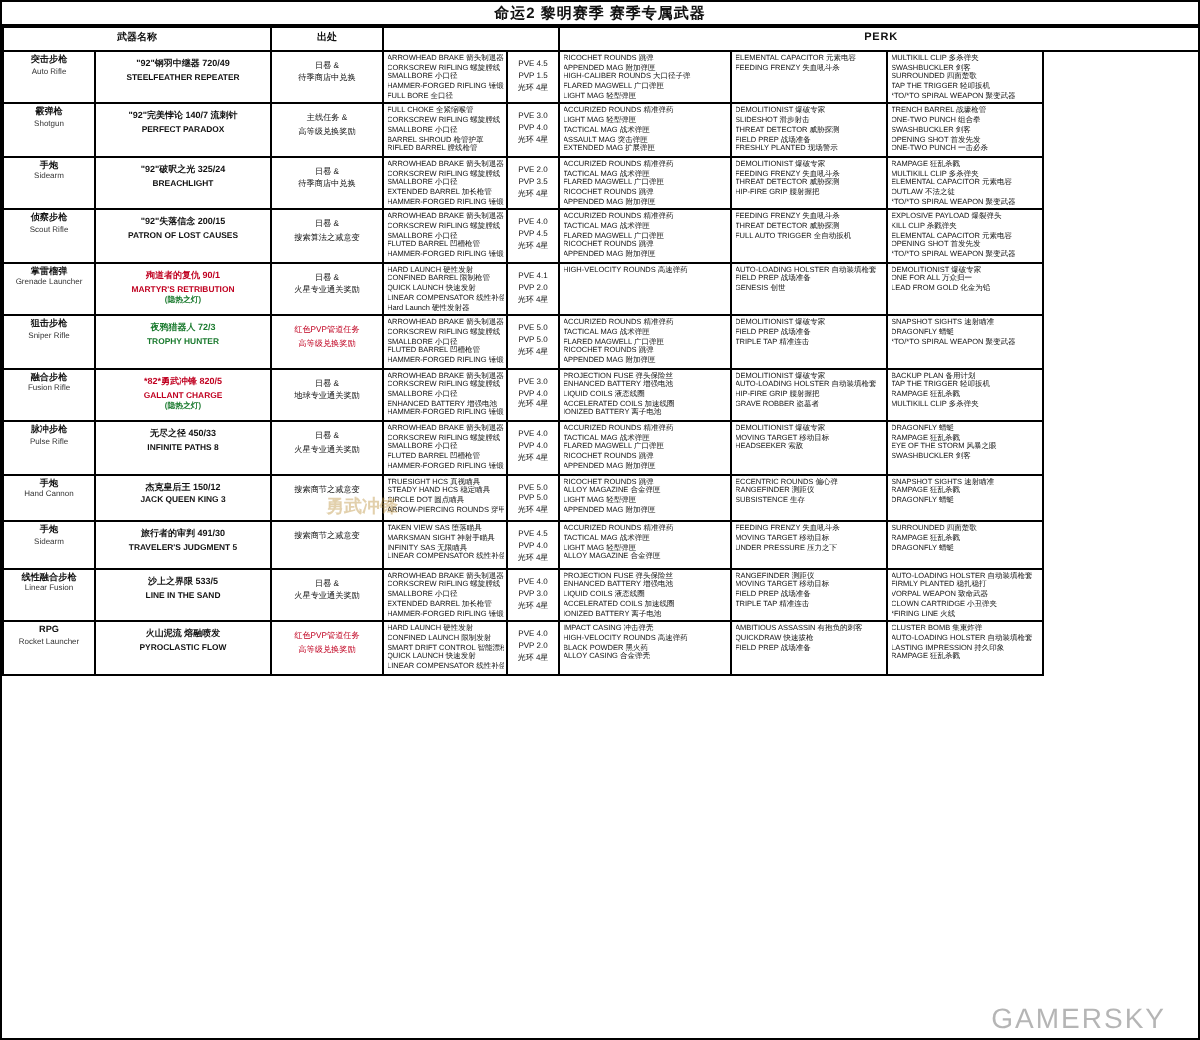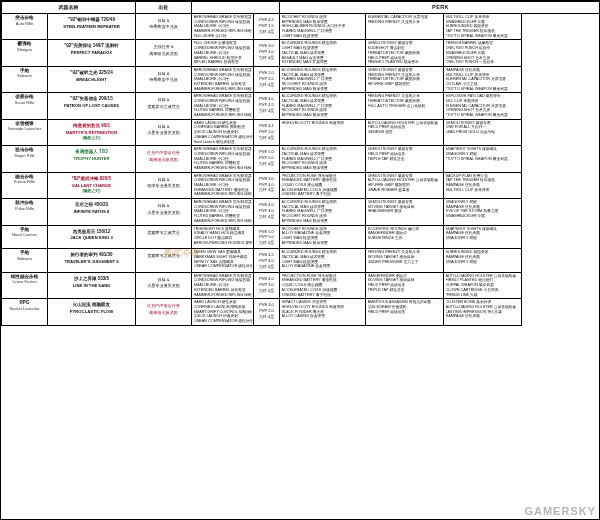--- a/index.html
+++ b/index.html
@@ -97,43 +97,44 @@
   .pvp-cell div{margin-bottom:1px}
   .perk-col{
     font-size:3.75px;
     line-height:1.25;
   }
   .perk-col div{white-space:nowrap;overflow:hidden;text-overflow:clip}
   .red{color:#c00020}
   .green{color:#1a7a2e}
   .watermark{
     position:absolute;
-    right:4px;bottom:3px;
-    font-size:11px;
-    font-weight:bold;
+    right:17px;bottom:3px;
+    font-size:14px;
+    font-weight:normal;
     color:rgba(120,120,120,.55);
     letter-spacing:1px;
     pointer-events:none;
   }
   .wm-mid{
     position:absolute;
     left:163px;top:247px;
     font-size:9px;
     font-weight:bold;
     color:rgba(190,150,70,.45);
     pointer-events:none;
   }
   .wrap{position:relative;width:600px;height:520px;}
 </style>
 </head>
 <body>
 
 <div class="wrap">
 <div class="sheet">
 
+  <div class="title-row">命运2 黎明赛季 赛季专属武器</div>
 
   <table>
     <colgroup>
       <col class="c0">
           <col class="c1">
           <col class="c2">
           <col class="c3">
           <col class="c4">
       <col class="c5">
           <col class="c6">

